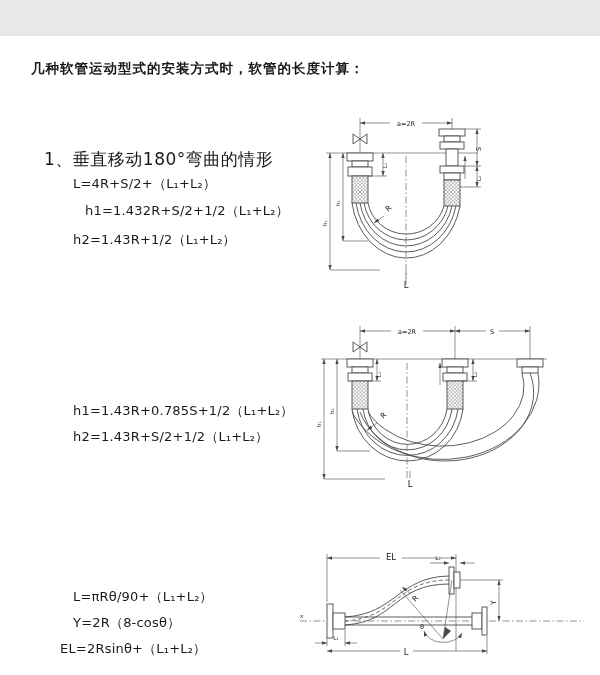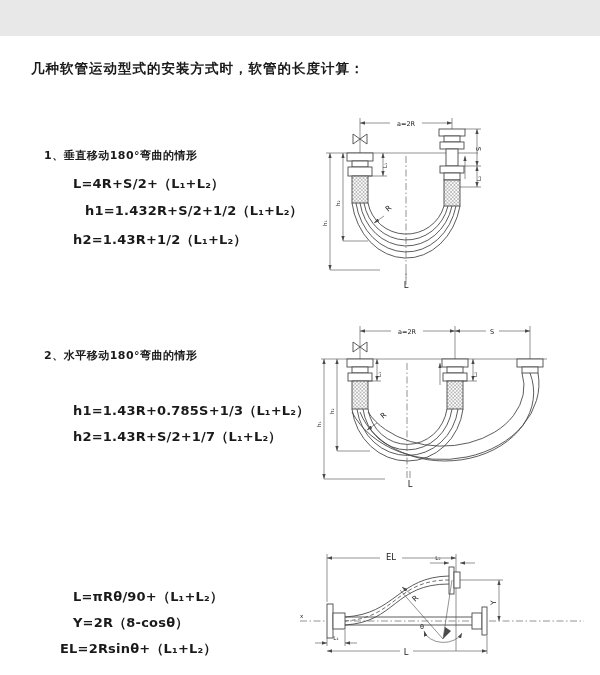--- a/index.html
+++ b/index.html
@@ -1,20 +1,20 @@
 <!DOCTYPE html>
 <html><head>
 <meta charset="utf-8">
 <style>
   html,body{margin:0;padding:0;background:#e8e8e8;}
   .page{position:relative;width:600px;height:675px;background:#ffffff;overflow:hidden;
         font-family:"DejaVu Sans","Liberation Sans",sans-serif;color:#1a1a1a;margin-top:36px;}
   .title{position:absolute;font-size:13.5px;font-weight:bold;letter-spacing:1px;white-space:nowrap;}
-  .head{position:absolute;font-size:11px;font-weight:bold;letter-spacing:0.5px;white-space:nowrap;}
-  .formula{position:absolute;font-size:13px;letter-spacing:0.2px;white-space:nowrap;font-weight:bold;}
+  .head{position:absolute;font-size:17px;font-weight:normal;letter-spacing:0.5px;white-space:nowrap;}
+  .formula{position:absolute;font-size:13px;letter-spacing:0.2px;white-space:nowrap;}
   svg{position:absolute;overflow:visible;}
   svg text{font-family:"DejaVu Sans",sans-serif;fill:#222222;}
   .t5{font-size:5.5px}.t6{font-size:6.5px}.t7{font-size:7.5px}.t8{font-size:8.5px}
   .dl{stroke:#4a4a4a;stroke-width:0.6;fill:none}           
   .ol{stroke:#4a4a4a;stroke-width:0.9;fill:none}           
   .fw{stroke:#4a4a4a;stroke-width:0.9;fill:#ffffff}        
   .cl{stroke:#4a4a4a;stroke-width:0.6;fill:none;stroke-dasharray:7 2.5 1.5 2.5} 
   .hd{stroke:#4a4a4a;stroke-width:0.8;fill:none;stroke-dasharray:4 2.5}         
 </style>
 </head>
@@ -22,23 +22,22 @@
 
 <div class="page">
 
   <div class="title" style="left:31px;top:24px">几种软管运动型式的安装方式时，软管的长度计算：</div>
 
   <div class="head" style="left:44px;top:112px"><span>1、</span><span>垂直移动180°弯曲的情形</span></div>
   <div class="formula" style="left:73px;top:139px">L=4R+S/2+（L₁+L₂）</div>
   <div class="formula" style="left:85px;top:166px">h1=1.432R+S/2+1/2（L₁+L₂）</div>
   <div class="formula" style="left:73px;top:195px">h2=1.43R+1/2（L₁+L₂）</div>
 
-  <div class="head" style="left:44px;top:312px"><span>2、</span><span>水平移动180°弯曲的情形</span></div>
-  <div class="formula" style="left:73px;top:366px">h1=1.43R+0.785S+1/3（L₁+L₂）</div>
-  <div class="formula" style="left:73px;top:392px">h2=1.43R+S/2+1/7（L₁+L₂）</div>
+  <div class="formula" style="left:73px;top:366px">h1=1.43R+0.785S+1/2（L₁+L₂）</div>
+  <div class="formula" style="left:73px;top:392px">h2=1.43R+S/2+1/2（L₁+L₂）</div>
 
   <div class="formula" style="left:73px;top:552px">L=πRθ/90+（L₁+L₂）</div>
   <div class="formula" style="left:73px;top:578px">Y=2R（8-cosθ）</div>
   <div class="formula" style="left:60px;top:604px">EL=2Rsinθ+（L₁+L₂）</div>
 
   <svg style="left:318px;top:72px" width="190" height="185" viewBox="0 0 190 185">
     <defs>
       <pattern id="h1p" width="3.5" height="3.5" patternUnits="userSpaceOnUse">
         <rect width="3.5" height="3.5" fill="#ffffff"></rect>
         <path d="M0,0 L3.5,3.5 M3.5,0 L0,3.5" stroke="#777" stroke-width="0.45"></path>

